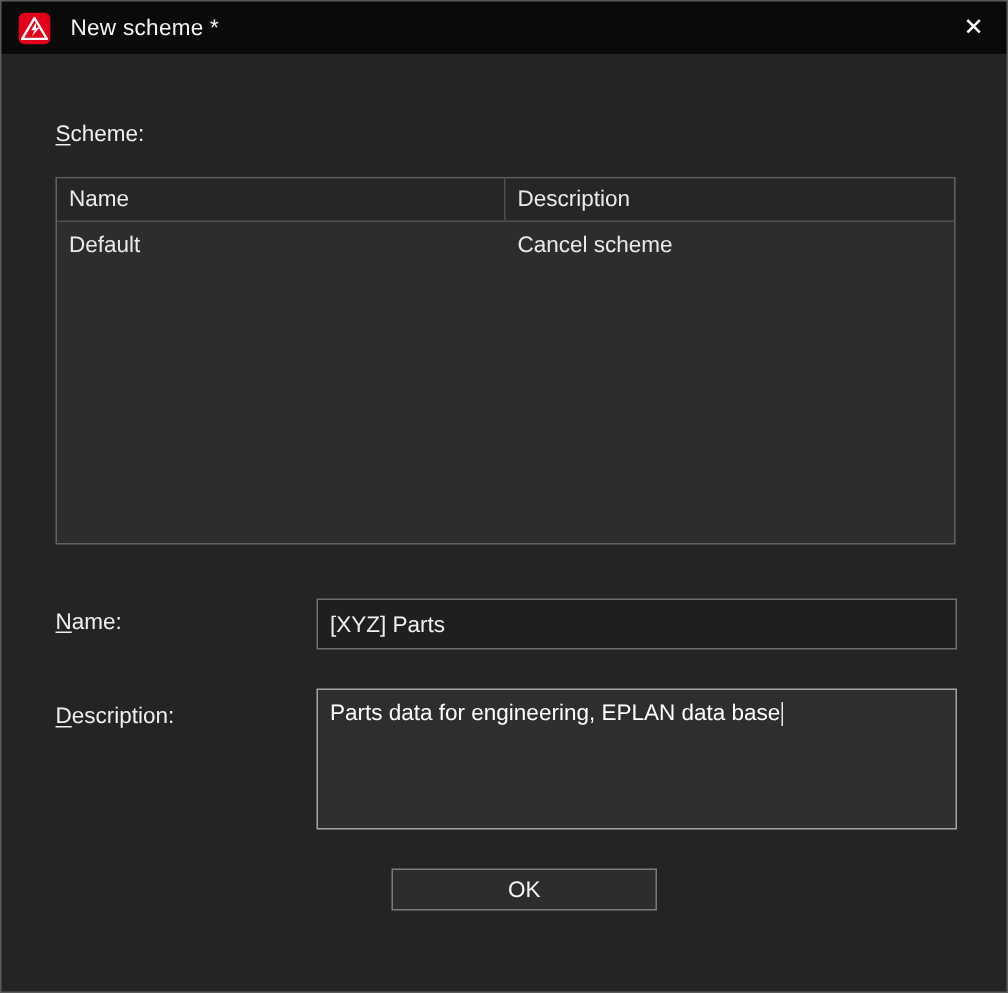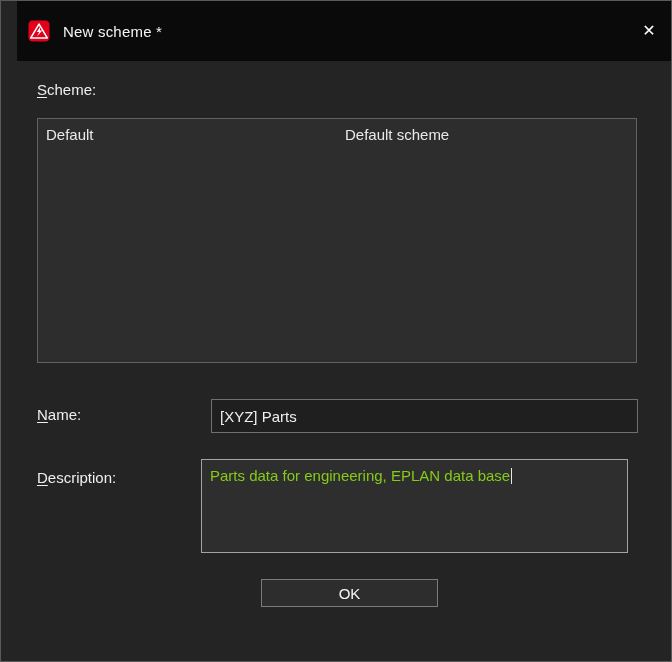--- a/index.html
+++ b/index.html
@@ -8,21 +8,21 @@
     width: 672px; height: 662px;
     box-sizing: border-box;
     background: #242424;
     border: 1px solid #5a5a5a;
     font-family: "Liberation Sans", sans-serif;
     color: #f0f0f0;
     overflow: hidden;
   }
   
   .titlebar {
-    position: absolute; left: 16px; top: 0; right: 0; height: 60px;
+    position: absolute; left: 0; top: 0; right: 0; height: 35px;
     background: #0a0a0a;
     display: flex; align-items: center;
   }
   .app-icon { margin-left: 11px; width: 22px; height: 22px; flex: 0 0 auto; }
   .title-text { margin-left: 13px; font-size: 15px; color: #f5f5f5; letter-spacing: .2px; }
   .close-btn {
     margin-left: auto; width: 44px; height: 44px;
     display: flex; align-items: center; justify-content: center;
     cursor: default; background: transparent; border: none;
   }
@@ -64,27 +64,27 @@
     position: absolute; left: 210px; top: 398px;
     width: 427px; height: 33px;
     box-sizing: border-box;
     background: #1f1f1f;
     border: 1px solid #707070;
     color: #f0f0f0; font-size: 15px;
     font-family: "Liberation Sans", sans-serif;
     padding: 16px 8px; outline: none;
   }
   .desc-box {
-    position: absolute; left: 200px; top: 458px;
+    position: absolute; left: 210px; top: 458px;
     width: 427px; height: 94px;
     box-sizing: border-box;
     background: #2e2e2e;
     border: 1px solid #a3a3a3;
     padding: 6px 8px;
-    font-size: 15px; line-height: 20px; color: #84cc16;
+    font-size: 15px; line-height: 20px; color: #ffffff;
     cursor: text;
   }
   .caret {
     display: inline-block; width: 1px; height: 16px;
     background: #e8e8e8; vertical-align: text-bottom; margin-left: 1px;
   }
   
   .dlg-btn {
     position: absolute; top: 578px;
     width: 177px; height: 28px;
@@ -114,23 +114,27 @@
     <button class="close-btn">
       <span class="close-glyph">✕</span>
     </button>
   </div>
 
   <div class="field-label" id="scheme-label">
     <span class="mnemonic">S</span><span>cheme:</span>
   </div>
 
   <div class="scheme-table">
+    <div class="table-header">
+      <div class="header-cell first">Name</div>
+      <div class="header-cell">Description</div>
+    </div>
     <div class="table-row">
       <div class="row-cell">Default</div>
-      <div class="row-cell">Default scheme</div>
+      <div class="row-cell">Cancel scheme</div>
     </div>
   </div>
 
   <div class="field-label" id="name-label">
     <span class="mnemonic">N</span><span>ame:</span>
   </div>
   <input class="name-input" type="text" value="[XYZ] Parts" style="">
 
   <div class="field-label" id="desc-label">
     <span class="mnemonic">D</span><span>escription:</span>

